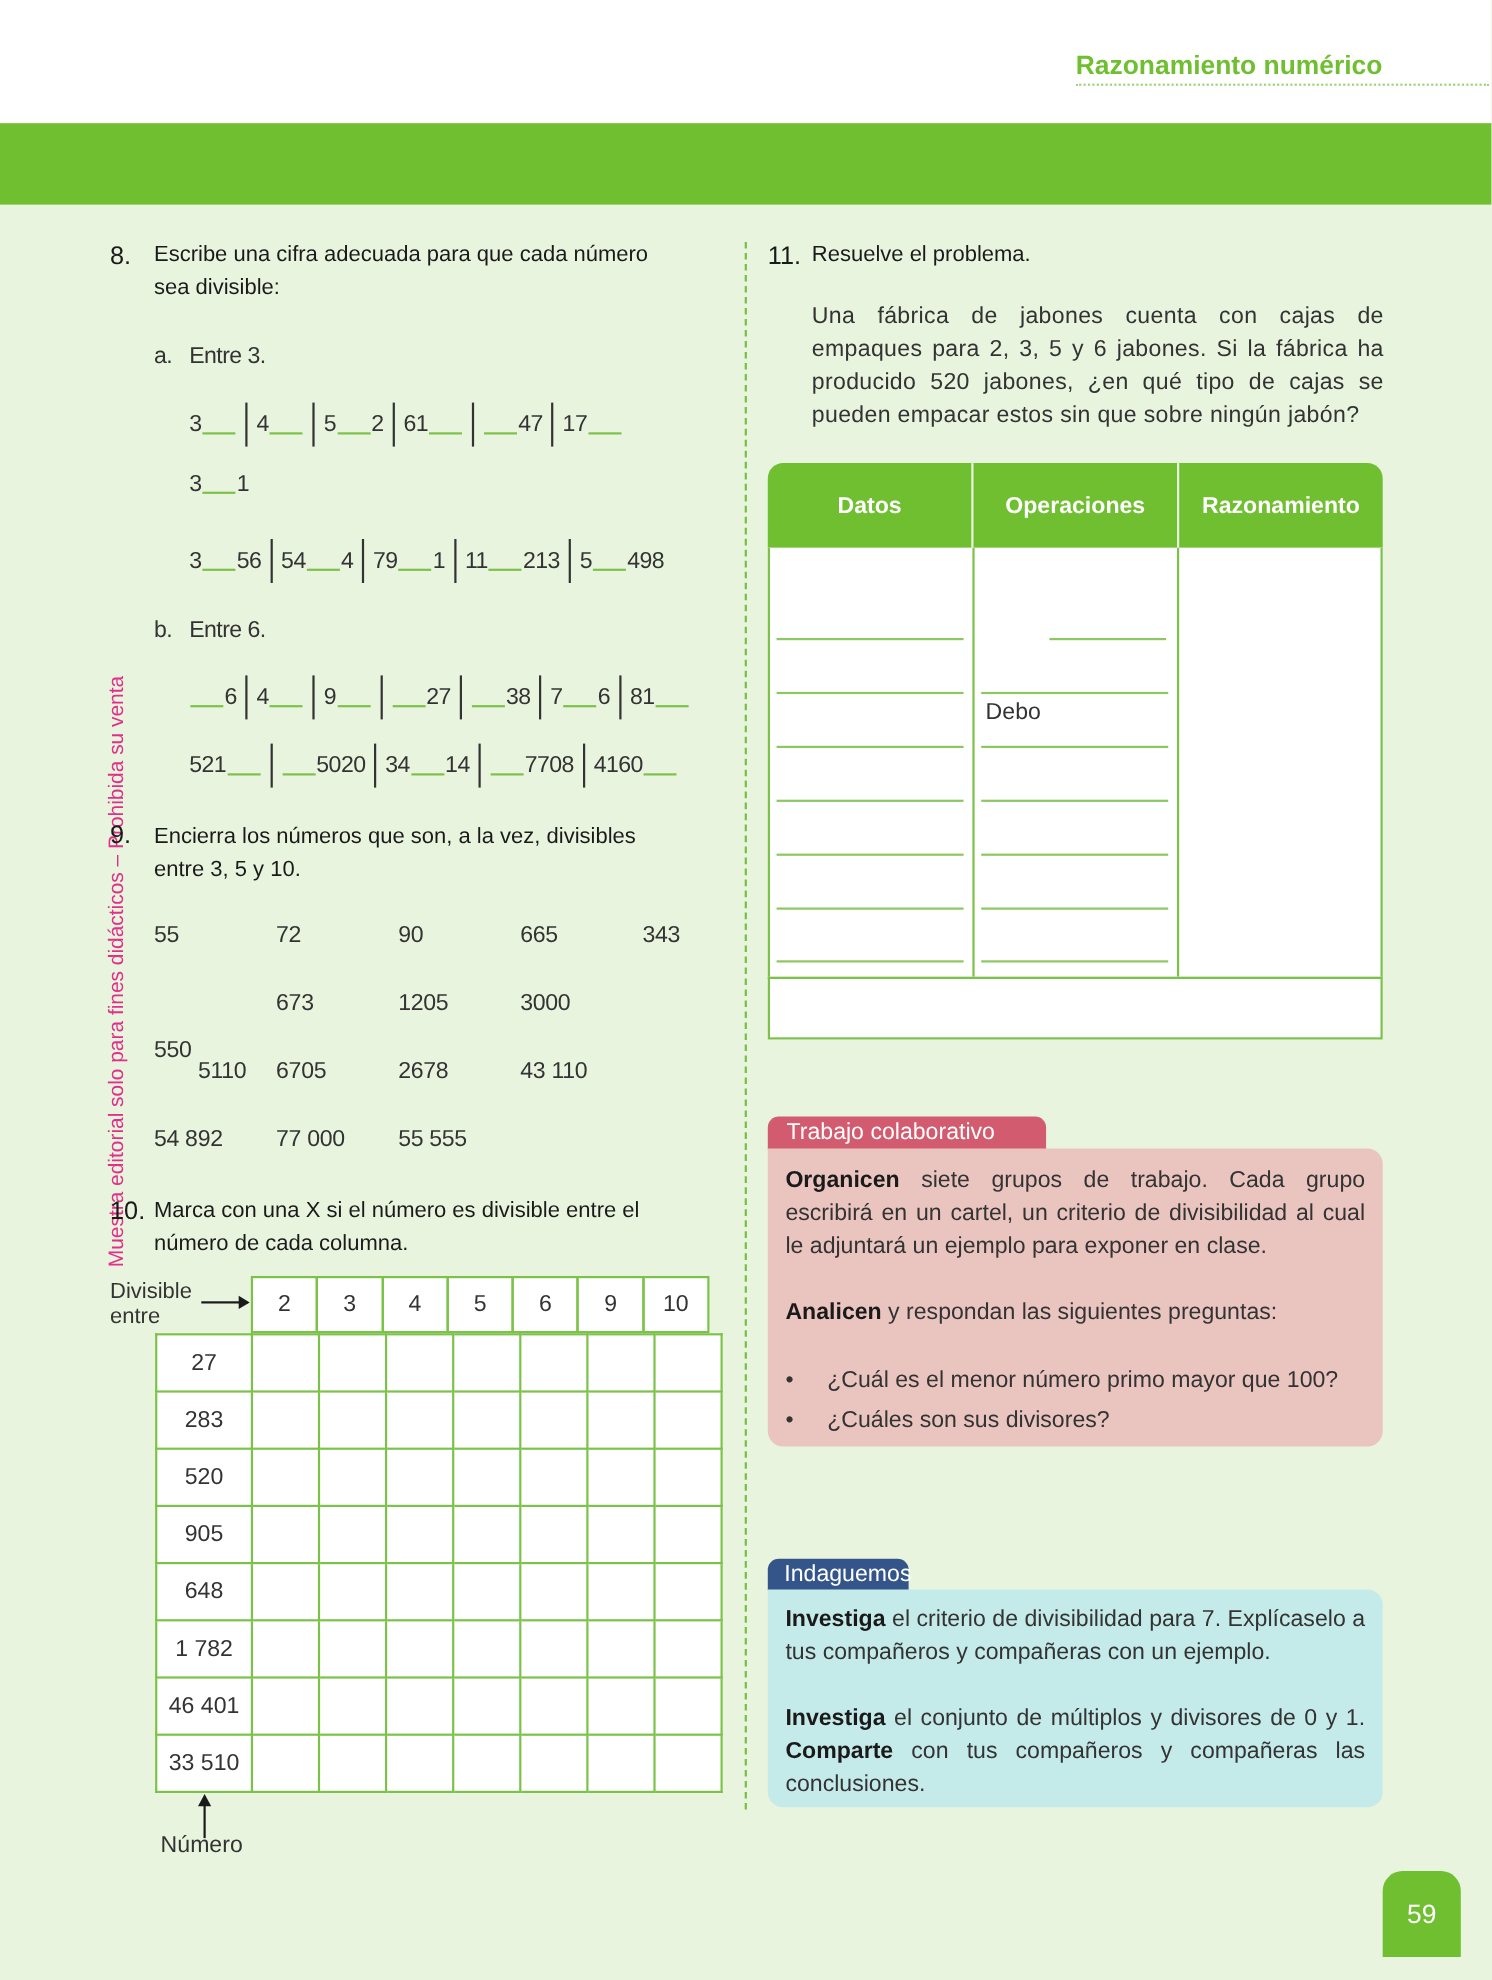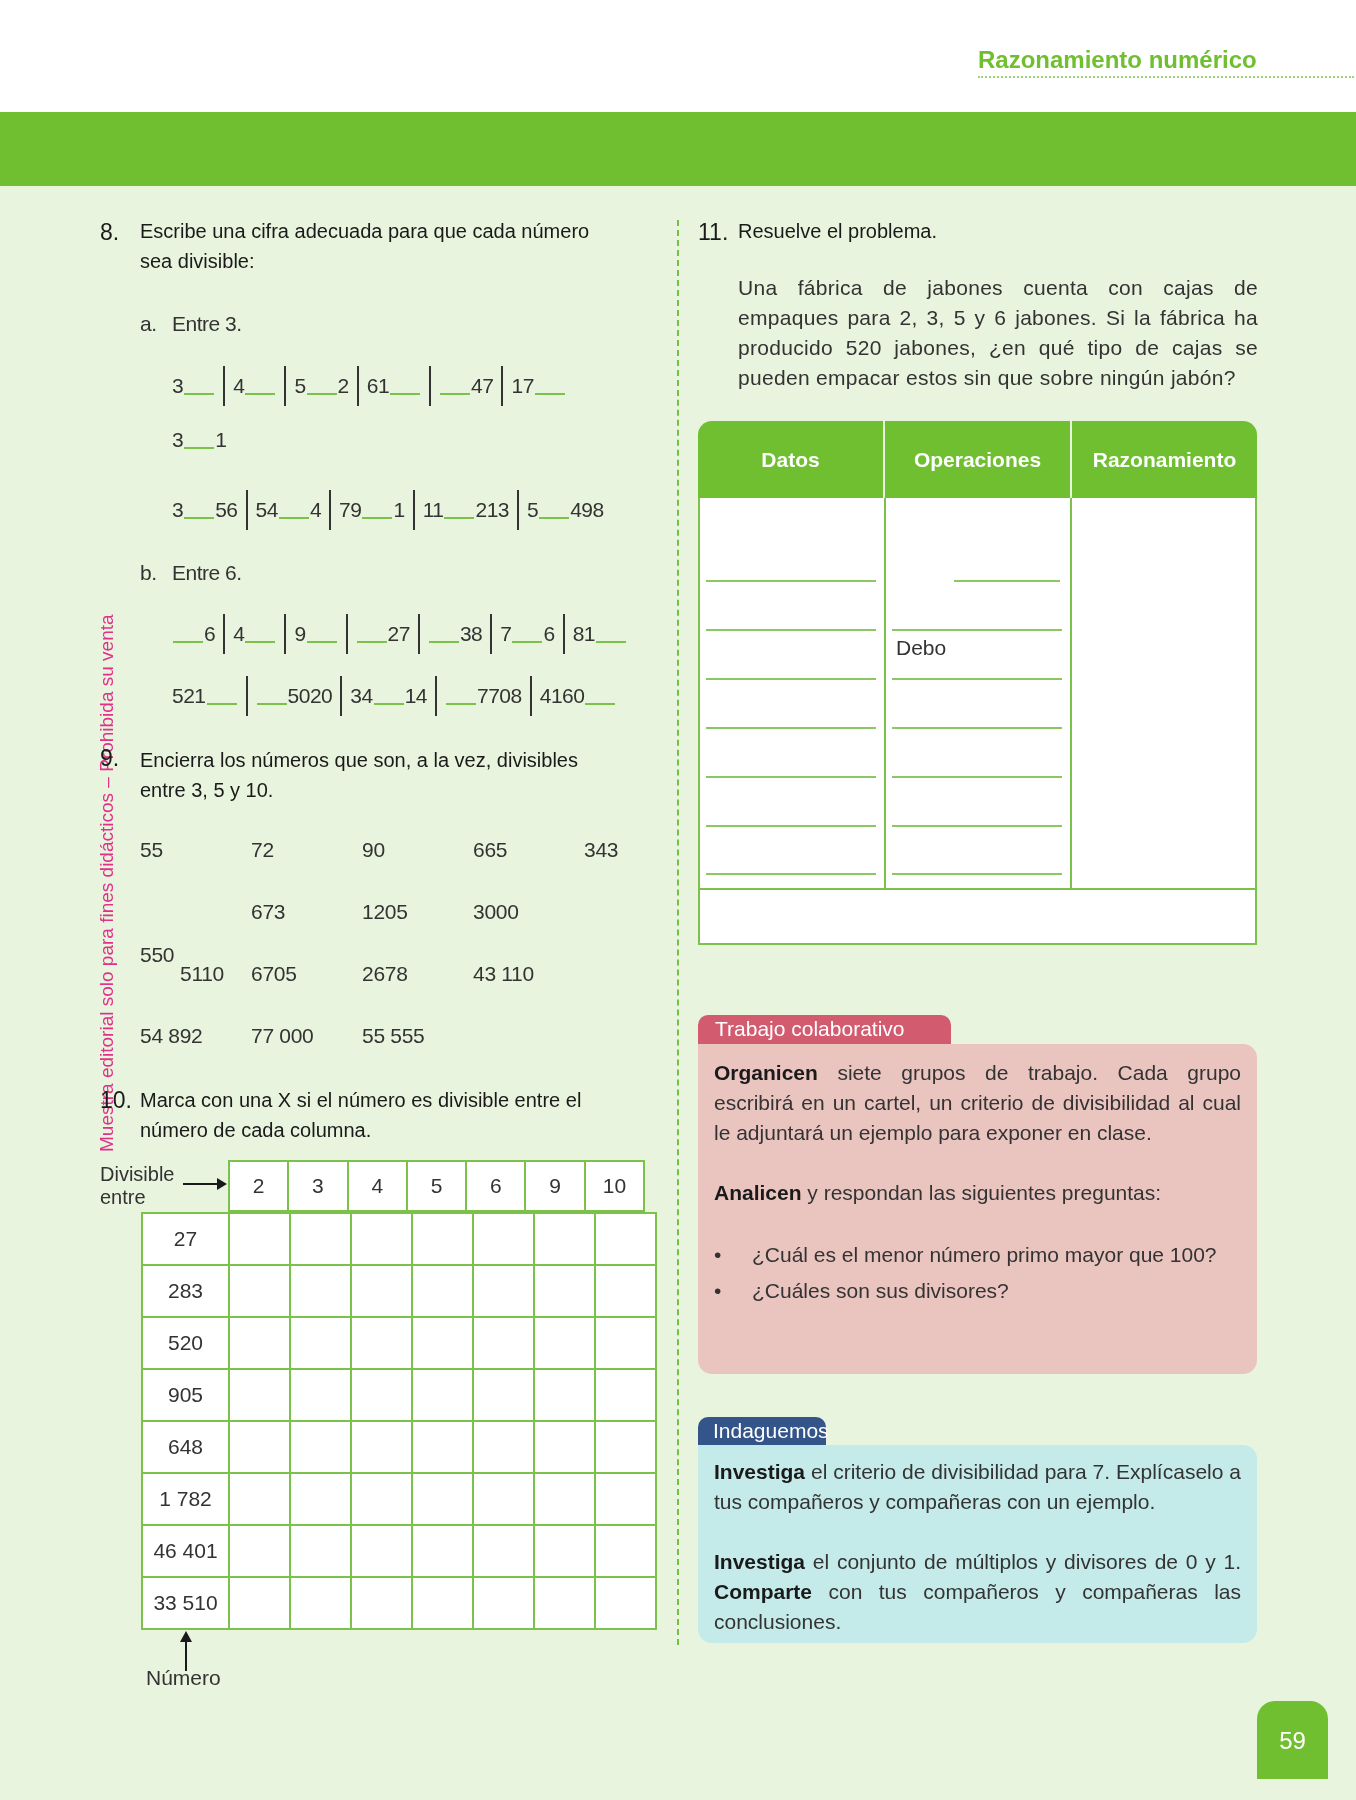--- a/index.html
+++ b/index.html
@@ -48,21 +48,21 @@
   .dt-head { position: absolute; left: 0; top: 0; width: 559px; height: 77px; background: #6fbf30; border-radius: 14px 14px 0 0; display: flex; }
   .dt-head div { flex: 1; display: flex; align-items: center; justify-content: center; color: #fff; font-weight: bold; font-size: 21px; border-right: 2px solid #e8f4de; }
   .dt-head div:last-child { border-right: none; }
   .dt-body { position: absolute; left: 0; top: 77px; width: 559px; height: 392px; background: #fff; border: 2px solid #7cc24a; border-top: none; }
   .dt-col { position: absolute; top: 0; height: 390px; border-left: 2px solid #7cc24a; }
   .dt-foot { position: absolute; left: 0; top: 467px; width: 559px; height: 57px; background: #fff; border: 2px solid #7cc24a; }
   .dt-line { position: absolute; height: 2px; background: #8cc862; }
   .debo { position: absolute; left: 196px; top: 138px; font-size: 21px; color: #333; }
 
   .collab-tab { position: absolute; left: 698px; top: 1015px; width: 253px; height: 30px; background: #d25b6f; border-radius: 10px 10px 0 0; color: #fff; font-size: 21px; padding: 2px 17px; }
-  .collab-box { position: absolute; left: 698px; top: 1044px; width: 559px; height: 330px; background: #eac5c0; border-radius: 0 14px 14px 14px; padding: 14px 16px; font-size: 21px; color: #333; line-height: 30px; }
+  .collab-box { position: absolute; left: 698px; top: 1044px; width: 559px; height: 271px; background: #eac5c0; border-radius: 0 14px 14px 14px; padding: 14px 16px; font-size: 21px; color: #333; line-height: 30px; }
   .collab-box p { text-align: justify; }
   .collab-box b { color: #1a1a1a; }
   .bullet { display: flex; }
   .bullet span.dot { width: 38px; }
 
   .ind-tab { position: absolute; left: 698px; top: 1417px; width: 128px; height: 29px; background: #34558a; border-radius: 10px 10px 0 0; color: #fff; font-size: 21px; padding: 2px 15px; }
   .ind-box { position: absolute; left: 698px; top: 1445px; width: 559px; height: 198px; background: #c4ebea; border-radius: 0 14px 14px 14px; padding: 12px 16px; font-size: 21px; color: #333; line-height: 30px; }
   .ind-box p { text-align: justify; }
   .ind-box b { color: #1a1a1a; }
 

